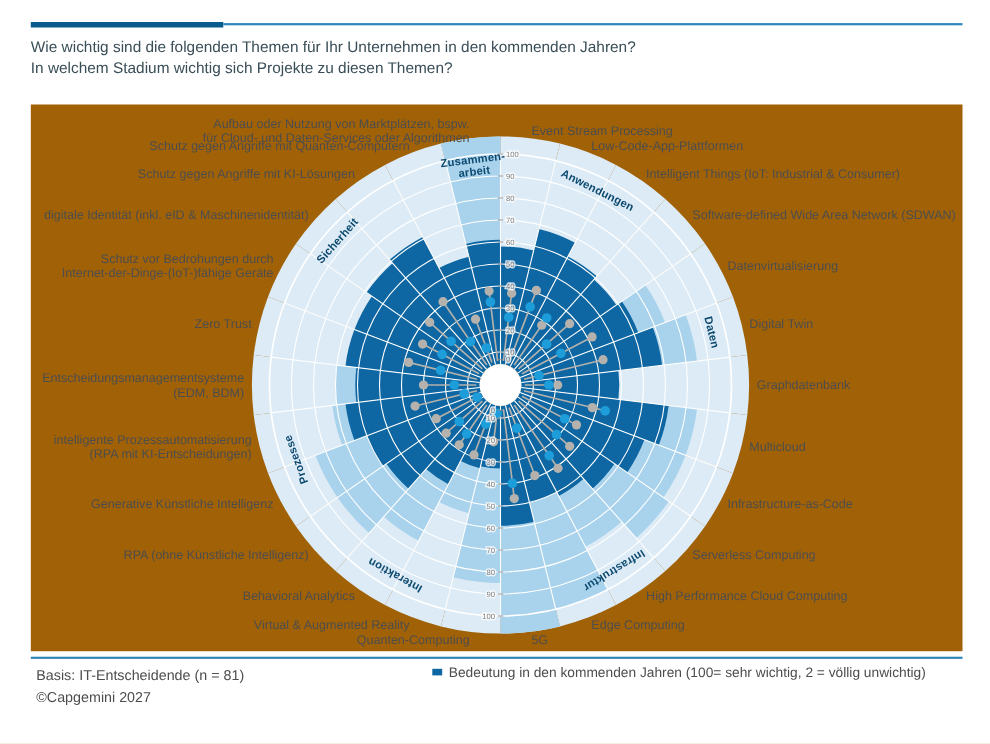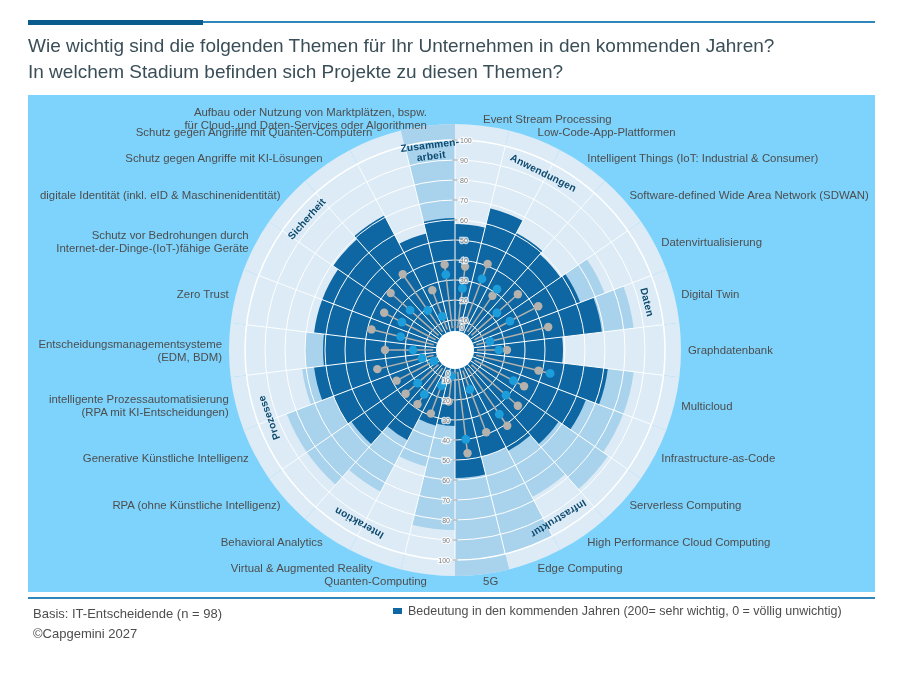--- a/index.html
+++ b/index.html
@@ -2,22 +2,22 @@
 <html><head>
 <meta charset="utf-8">
 <style>
   html,body{margin:0;padding:0;background:#ffffff;}
   .page{position:relative;width:900px;height:676px;background:#ffffff;overflow:hidden;
         font-family:"Liberation Sans","DejaVu Sans",sans-serif;}
   .top-rule{position:absolute;left:28px;top:20px;width:847px;height:6px;}
   .top-rule .seg-dark{position:absolute;left:0;top:0;width:175px;height:5px;background:#0a5c8e;}
   .top-rule .seg-light{position:absolute;left:175px;top:1px;right:0;height:2px;background:#2f86ba;}
   .title{position:absolute;left:28px;top:33px;width:820px;color:#3a4e58;
-         font-size:19px;line-height:1.38;}
-  .panel{position:absolute;left:28px;top:95px;width:847px;height:497px;background:#7dd3fc;}
+         font-size:14px;line-height:1.38;}
+  .panel{position:absolute;left:28px;top:95px;width:847px;height:497px;background:#a16207;}
   .footer-sep{position:absolute;left:28px;top:597px;width:847px;height:2px;background:#2f86ba;}
   .footer-left{position:absolute;left:33px;top:604px;color:#4d4d4d;font-size:13px;line-height:1.55;}
   .legend{position:absolute;left:393px;top:604px;width:482px;color:#4d4d4d;font-size:12.5px;}
   .legend-row{display:flex;align-items:center;margin-bottom:6px;}
   .legend-row .item{display:flex;align-items:center;margin-right:22px;}
   .sq{display:inline-block;width:9px;height:6px;background:#0e67a2;margin-right:6px;flex:0 0 auto;}
   .dot{display:inline-block;width:9px;height:9px;border-radius:50%;margin-right:6px;flex:0 0 auto;}
   .dot.blue{background:#1d9dd9;}
   .dot.gray{background:#b5b2ae;}
   svg text{font-family:"Liberation Sans","DejaVu Sans",sans-serif;}
@@ -27,21 +27,21 @@
 
 <div class="page">
 
   <div class="top-rule">
     <div class="seg-dark"></div>
     <div class="seg-light"></div>
   </div>
 
   <div class="title">
     <div>Wie wichtig sind die folgenden Themen für Ihr Unternehmen in den kommenden Jahren?</div>
-    <div>In welchem Stadium befinden sich Projekte zu diesen Themen?</div>
+    <div>In welchem Stadium wichtig sich Projekte zu diesen Themen?</div>
   </div>
 
   <div class="panel">
     <svg id="chart" width="847" height="497" viewBox="0 0 847 497">
         <path d="M427 29 A226 226 0 0 1 481.08534012898804 35.567149261712245 L431.5469976214636 236.552105468905 A19 19 0 0 0 427 236 Z" fill="#dcebf6"></path>
         <path d="M481.08534012898804 35.567149261712245 A226 226 0 0 1 532.0274368818917 54.88693820237455 L435.8297402688316 238.17633551258902 A19 19 0 0 0 431.5469976214636 236.552105468905 Z" fill="#dcebf6"></path>
         <path d="M532.0274368818917 54.88693820237455 A226 226 0 0 1 576.8657207624196 85.83657091333114 L439.5993305065751 240.77829578474908 A19 19 0 0 0 435.8297402688316 238.17633551258902 Z" fill="#dcebf6"></path>
         <path d="M576.8657207624196 85.83657091333114 A226 226 0 0 1 612.9943536919664 126.61736723875879 L442.63669345197945 244.20676981210804 A19 19 0 0 0 439.5993305065751 240.77829578474908 Z" fill="#dcebf6"></path>
         <path d="M612.9943536919664 126.61736723875879 A226 226 0 0 1 638.3136708469037 174.85929552838695 L444.7653086110229 248.26250714619184 A19 19 0 0 0 442.63669345197945 244.20676981210804 Z" fill="#dcebf6"></path>
         <path d="M638.3136708469037 174.85929552838695 A226 226 0 0 1 651.3522055461602 227.75871026229694 L445.861468607863 252.70980307514887 A19 19 0 0 0 444.7653086110229 248.26250714619184 Z" fill="#dcebf6"></path>
@@ -298,26 +298,26 @@
         <text x="530.4547158137578" y="427.32275254211027" font-size="10.2" font-weight="bold" fill="#0d4a70" text-anchor="middle" transform="rotate(148.5 530.4547158137578 423.82275254211027)" letter-spacing="0.2"><tspan x="530.4547158137578">Infrastruktur</tspan></text>
         <text x="331.00769519122525" y="431.6747020136004" font-size="10.2" font-weight="bold" fill="#0d4a70" text-anchor="middle" transform="rotate(209 331.00769519122525 428.1747020136004)" letter-spacing="0.2"><tspan x="331.00769519122525">Interaktion</tspan></text>
         <text x="240.94086108439018" y="326.2199883784825" font-size="10.2" font-weight="bold" fill="#0d4a70" text-anchor="middle" transform="rotate(250 240.94086108439018 322.7199883784825)" letter-spacing="0.2"><tspan x="240.94086108439018">Prozesse</tspan></text>
         <text x="278.7067672837776" y="127.30123045328398" font-size="10.2" font-weight="bold" fill="#0d4a70" text-anchor="middle" transform="rotate(311.5 278.7067672837776 123.80123045328398)" letter-spacing="0.2"><tspan x="278.7067672837776">Sicherheit</tspan></text>
       </svg>
   </div>
 
   <div class="footer-sep"></div>
 
   <div class="footer-left">
-    <div>Basis: IT-Entscheidende (n = 98)</div>
+    <div>Basis: IT-Entscheidende (n = 81)</div>
     <div>©Capgemini 2027</div>
   </div>
 
   <div class="legend">
     <div class="legend-row">
       <div class="item">
         <span class="sq"></span>
-        <span>Bedeutung in den kommenden Jahren (200= sehr wichtig, 0 = völlig unwichtig)</span>
+        <span>Bedeutung in den kommenden Jahren (100= sehr wichtig, 2 = völlig unwichtig)</span>
       </div>
     </div>
   </div>
 
 </div>
 
 </body></html>

